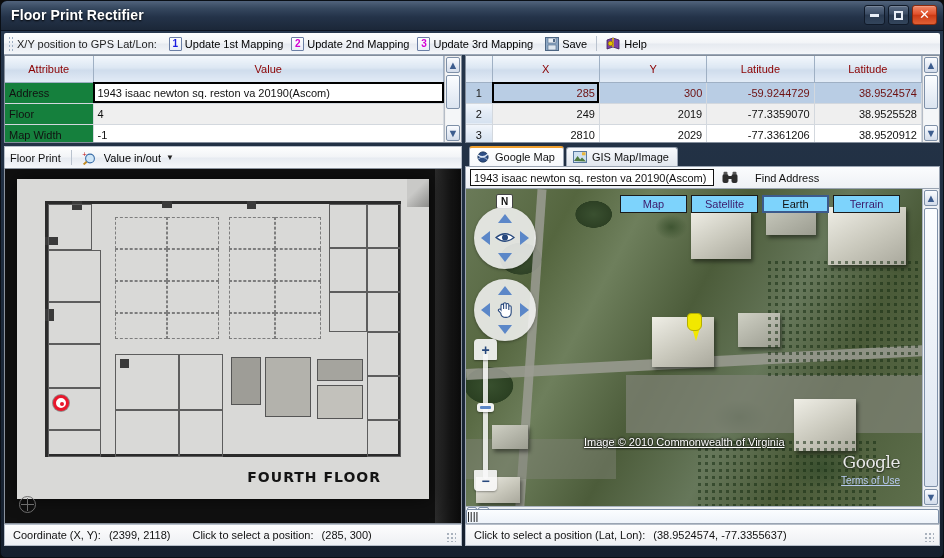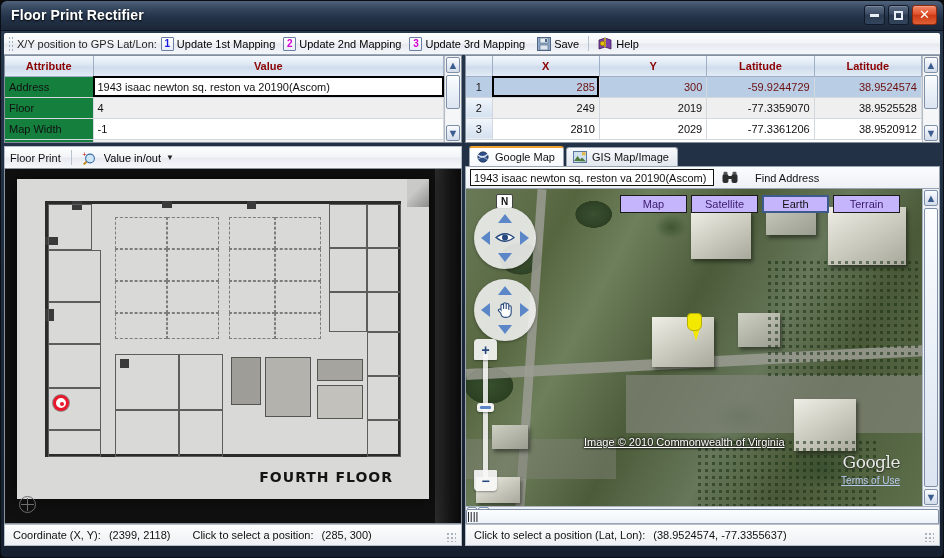--- a/index.html
+++ b/index.html
@@ -61,21 +61,21 @@
     background: linear-gradient(180deg,#fdfefe 0%, #f2f4f7 48%, #e6eaf0 52%, #f4f6f9 100%);
     border-bottom: 1px solid #9aa6b5;
     display: flex; align-items: center;
     padding-left: 4px;
     margin: 2px 3px 0 3px;
     border-radius: 2px 2px 0 0;
   }
   .grip { width: 5px; height: 16px; margin-right: 4px;
     background-image: radial-gradient(circle, #9fb0c4 35%, transparent 40%);
     background-size: 3px 4px; }
-  .tb-label { color: #1d1d1d; font-size: 11px; margin-right: 0; }
+  .tb-label { color: #1d1d1d; font-size: 11px; margin-right: 8px; }
   .tb-item { display: flex; align-items: center; gap: 3px; padding: 1px 4px; cursor: default; }
   .numbox {
     width: 13px; height: 14px;
     border: 1px solid #6b7fa5;
     background: linear-gradient(180deg,#ffffff,#e8edf6);
     color: #c000c0; font-weight: bold; font-size: 10px;
     display: flex; align-items: center; justify-content: center;
     border-radius: 1px;
   }
   .numbox.b1 { color:#1a1ae0; }
@@ -92,22 +92,22 @@
     overflow: hidden;
   }
   #attr-table-wrap { width: 458px; }
   #coord-table-wrap { flex: 1; }
 
   table.grid { border-collapse: collapse; width: 100%; table-layout: fixed; font-size: 11px; }
   table.grid th {
     background: linear-gradient(180deg,#f3f7fc 0%, #dce7f3 45%, #cfdcec 55%, #e2ebf6 100%);
     border-right: 1px solid #9fb0c4;
     border-bottom: 1px solid #9fb0c4;
-    color: #8b0000; font-weight: bold; font-size: 11px;
-    height: 20px; padding: 0 3px;
+    color: #8b0000; font-weight: normal; font-size: 11px;
+    height: 26px; padding: 0 3px;
   }
   table.grid td {
     border-right: 1px solid #d3d8de;
     border-bottom: 1px solid #d3d8de;
     height: 21px; padding: 0 4px;
     color: #111; white-space: nowrap; overflow: hidden;
   }
   td.attr-name { color:#1b3c8c; background:#15803d; }
   td.val { background:#fff; }
   td.val.alt { background:#efefef; }
@@ -173,21 +173,21 @@
   }
   #fp-shadow-strip {
     position: absolute; right: 0; top: 0; width: 26px; height: 100%;
     background: linear-gradient(90deg,#2b2b2b,#141414 60%,#0a0a0a);
   }
   .fp-room { position: absolute; border: 1px solid #5d5d5d; }
   .fp-wall { position:absolute; background:#2b2b2b; }
   .fp-dash { position:absolute; border:1px dashed #7d7d7d; }
   .fp-blk { position:absolute; background:#3a3a3a; }
   #fp-label {
-    position:absolute; right: 36px; bottom: 14px;
+    position:absolute; right: 48px; bottom: 14px;
     font-family: "DejaVu Sans", sans-serif;
     font-weight: bold; font-size: 14px; color: #141414; letter-spacing: 1px;
   }
   #fp-marker {
     position: absolute; left: 36px; top: 216px;
     width: 16px; height: 16px; border-radius: 50%;
     border: 3px solid #e8172c; background:#fff;
     box-shadow: 0 0 0 1px rgba(0,0,0,.35);
   }
   #fp-marker::after {
@@ -352,21 +352,21 @@
   }
   #tou {
     position:absolute; right: 22px; bottom: 20px;
     color:#b6c9ef; font-size: 10px; text-decoration: underline;
   }
   .maptypes {
     position:absolute; right: 22px; top: 6px; display:flex; gap: 4px;
   }
   .mt-btn {
     min-width: 67px; height: 18px;
-    background: #c4b5fd; border: 1px solid #1a1a1a;
+    background: #7dd3fc; border: 1px solid #1a1a1a;
     display:flex; align-items:center; justify-content:center;
     color: #3b1a6b; font-size: 11px;
   }
   .mt-btn.active { border: 2px solid #3c5a8c; color:#111; }
 
   .map-vsb { position:absolute; right:0; top:0; bottom: 17px; width: 17px;
     background:#eef1f5; border-left:1px solid #aab3bf;
     display:flex; flex-direction:column; justify-content:space-between; padding:1px;}
   .map-hsb { position:absolute; left:0; right: 0px; bottom: 0; height: 17px;
     background:#eef1f5; border-top:1px solid #aab3bf;

